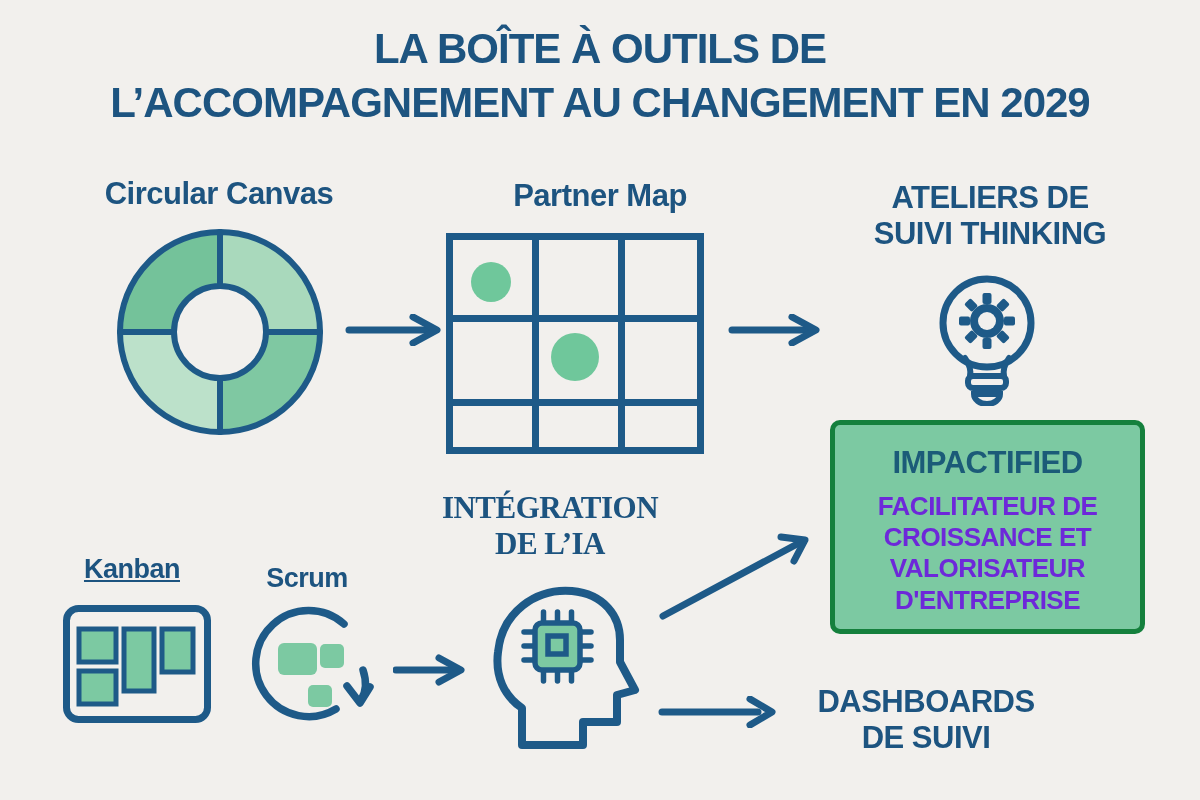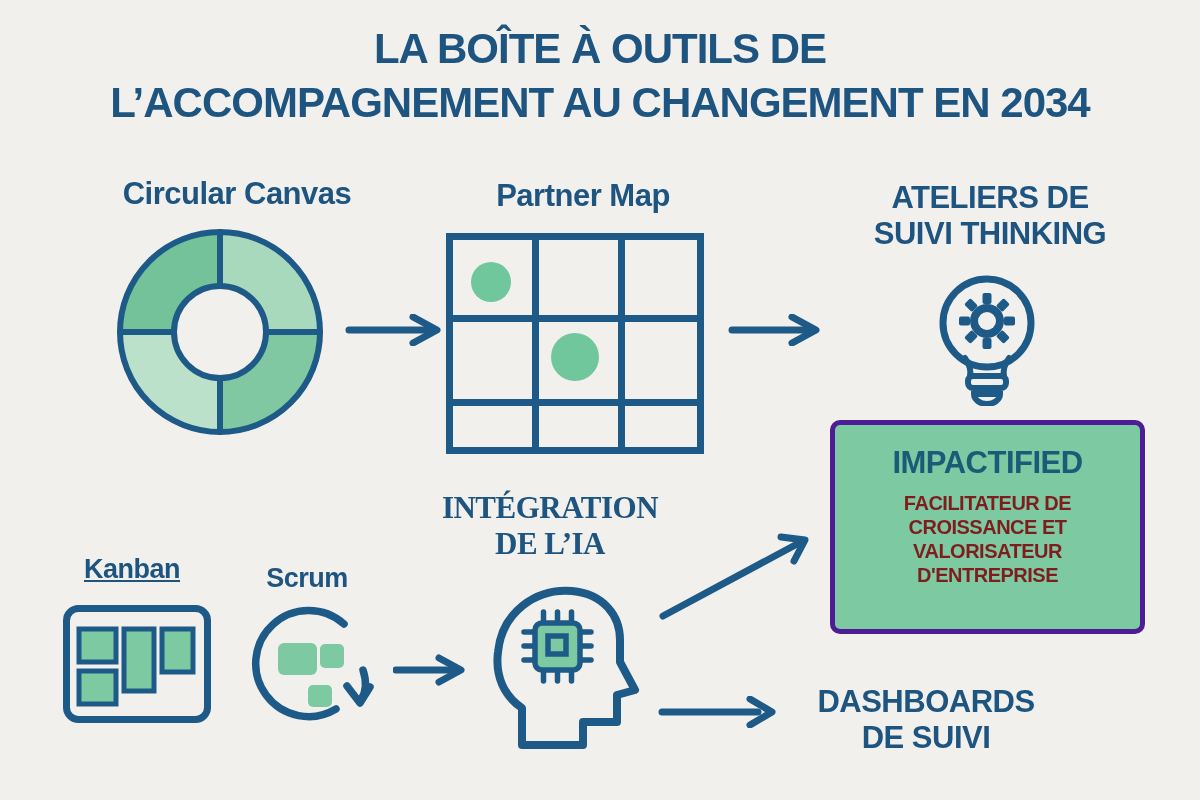--- a/index.html
+++ b/index.html
@@ -10,59 +10,59 @@
     -webkit-font-smoothing:antialiased;
   }
   .abs{position:absolute;}
   .txt{color:#1d5480;font-weight:700;text-align:center;letter-spacing:-0.5px;}
   .multiline{white-space:pre-line;}
   .title{width:1200px;left:0;top:22px;font-size:42px;line-height:1.28;letter-spacing:-1px;}
   .section-label{font-size:31px;line-height:1.16;}
   .sub-label{font-size:27px;}
   .impact-box{
     left:830px;top:420px;width:315px;height:214px;box-sizing:border-box;
-    background:#7cc9a2;border:5px solid #4c1d95;border-radius:10px;
+    background:#7cc9a2;border:5px solid #15803d;border-radius:10px;
     display:flex;flex-direction:column;align-items:center;padding-top:20px;
   }
   .impact-name{color:#1b5b78;font-weight:700;font-size:31px;letter-spacing:-0.5px;text-align:center;}
-  .impact-sub{color:#7f1d1d;font-weight:700;font-size:20px;line-height:1.2;letter-spacing:-0.5px;text-align:center;margin-top:10px;}
+  .impact-sub{color:#6d28d9;font-weight:700;font-size:26px;line-height:1.2;letter-spacing:-0.5px;text-align:center;margin-top:10px;}
   svg{display:block;}
 </style>
 </head>
 <body>
 
 <div class="canvas">
 
   <div class="abs txt title">
     <div>LA BOÎTE À OUTILS DE</div>
-    <div>L’ACCOMPAGNEMENT AU CHANGEMENT EN 2034</div>
+    <div>L’ACCOMPAGNEMENT AU CHANGEMENT EN 2029</div>
   </div>
 
-  <div class="abs txt section-label" style="left:72px;top:176px;width:330px;">Circular Canvas</div>
+  <div class="abs txt section-label" style="left:54px;top:176px;width:330px;">Circular Canvas</div>
   <div class="abs" style="left:112px;top:224px;">
     <svg width="216" height="216" viewBox="0 0 216 216">
       <g stroke="#1e5a88" stroke-width="6" stroke-linejoin="round">
         <path d="M108,8 A100,100 0 0 0 8,108 L62,108 A46,46 0 0 1 108,62 Z" fill="#74c29a"></path>
         <path d="M108,8 A100,100 0 0 1 208,108 L154,108 A46,46 0 0 0 108,62 Z" fill="#a9d9bc"></path>
         <path d="M208,108 A100,100 0 0 1 108,208 L108,154 A46,46 0 0 0 154,108 Z" fill="#7fc8a2"></path>
         <path d="M8,108 A100,100 0 0 0 108,208 L108,154 A46,46 0 0 1 62,108 Z" fill="#bce1ca"></path>
       </g>
     </svg>
   </div>
 
   <div class="abs" style="left:345px;top:314px;">
     <svg width="100" height="32" viewBox="0 0 100 32">
       <g stroke="#1e5a88" stroke-width="7" fill="none" stroke-linecap="round" stroke-linejoin="round">
         <path d="M4,16 H86"></path>
           <path d="M68,3 L92,16 L68,29"></path>
       </g>
     </svg>
   </div>
 
-  <div class="abs txt section-label" style="left:443px;top:178px;width:280px;">Partner Map</div>
+  <div class="abs txt section-label" style="left:460px;top:178px;width:280px;">Partner Map</div>
   <div class="abs" style="left:446px;top:233px;">
     <svg width="258" height="221" viewBox="0 0 258 221">
       <g stroke="#1e5a88" stroke-width="7" fill="none">
         <rect x="3.5" y="3.5" width="251" height="214"></rect>
         <path d="M89.5,3.5 V217.5 M175.5,3.5 V217.5"></path>
         <path d="M3.5,85.5 H254.5 M3.5,169.5 H254.5"></path>
       </g>
       <circle cx="45" cy="49" r="20" fill="#6fc79b"></circle>
       <circle cx="129" cy="124" r="24" fill="#6fc79b"></circle>
     </svg>

